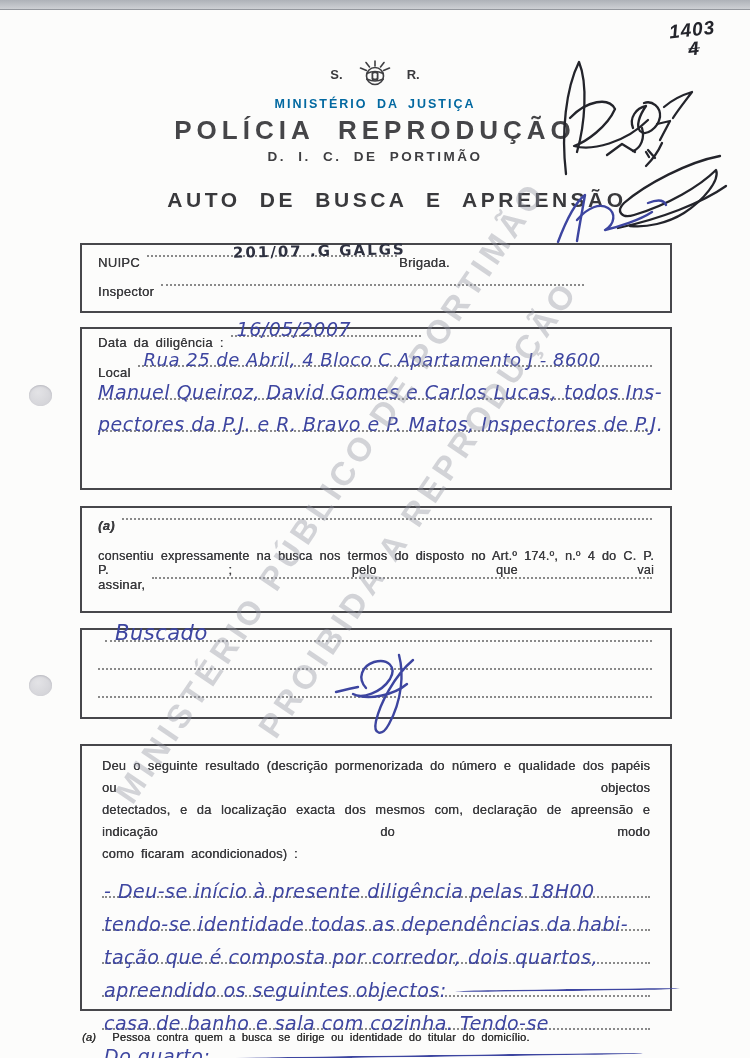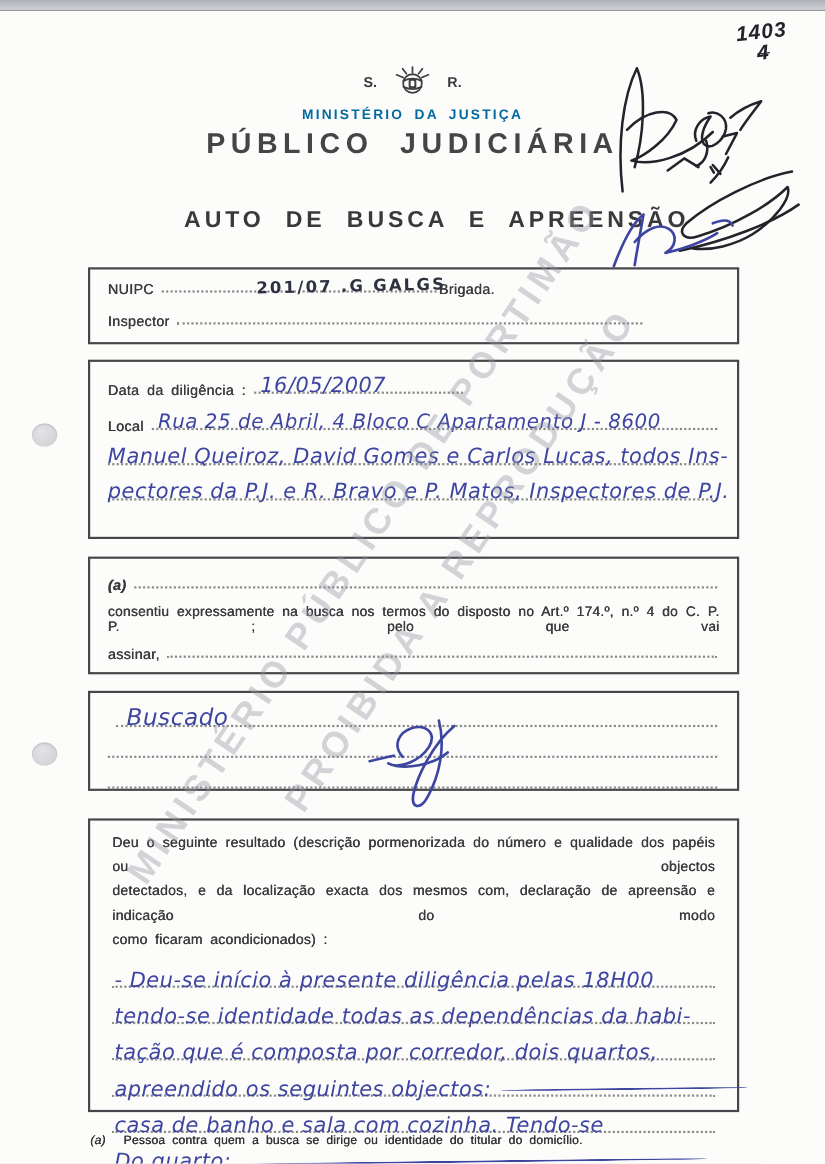--- a/index.html
+++ b/index.html
@@ -37,21 +37,21 @@
     pointer-events:none;z-index:6;}
   .watermark div{white-space:nowrap;font-size:33px;font-weight:bold;letter-spacing:5px;
     color:rgba(148,150,163,0.40);}
   .watermark div:last-child{margin-left:70px;}
   
   .hole{position:absolute;left:29px;width:23px;height:21px;border-radius:50%;
     background:radial-gradient(circle at 40% 35%,#e3e3e6,#cfcfd4);box-shadow:inset 0 1px 2px #b9b9c0;}
   
   .fbox{position:absolute;left:80px;width:592px;border:2px solid var(--border);
     box-sizing:border-box;background:transparent;}
-  .row{display:flex;align-items:flex-end;}
+  .row{display:flex;}
   .lbl{white-space:nowrap;font-size:13px;color:var(--print);letter-spacing:0.3px;word-spacing:3px;
     text-shadow:0.3px 0 0 currentColor;padding-bottom:3px;}
   .dotline{flex:1;border-bottom:2px dotted var(--dot);margin:0 2px 7px 7px;position:relative;height:0;}
   .dotline.fixed{flex:none;}
   .hw{font-family:"DejaVu Sans",sans-serif;font-style:italic;color:var(--ink-blue);
     white-space:nowrap;letter-spacing:0.5px;}
   .hw.on-line{position:absolute;bottom:-5px;left:6px;}
   .hw-print{font-family:"DejaVu Sans",sans-serif;font-weight:bold;font-style:normal;
     color:#2e3140;letter-spacing:2px;font-size:15px;transform:rotate(-1.2deg);}
   
@@ -110,21 +110,22 @@
             <circle cx="18" cy="18" r="8.5"></circle>
             <path d="M9.8 15.5 Q18 11.5 26.2 15.5 M9.8 21 Q18 25 26.2 21"></path>
           </g>
           <rect x="14.5" y="13.5" width="7" height="9" rx="2" fill="#3f3f42"></rect>
           <rect x="16.3" y="15.3" width="3.4" height="5.2" rx="1" fill="#fcfcfb"></rect>
         </svg>
       </span>
       <span>R.</span>
     </div>
     <div class="ministry">MINISTÉRIO DA JUSTIÇA</div>
-    <div class="org">PÚBLICO JUDICIÁRIA</div>
+    <div class="org">POLÍCIA REPRODUÇÃO</div>
+    <div class="division">D. I. C. DE PORTIMÃO</div>
   </div>
 
   <div class="doc-title">AUTO DE BUSCA E APREENSÃO</div>
 
   <div class="watermark">
     <div>MINISTÉRIO PÚBLICO DE PORTIMÃO</div>
     <div>PROIBIDA A REPRODUÇÃO</div>
   </div>
 
   <div class="fbox" id="box-nuipc">

